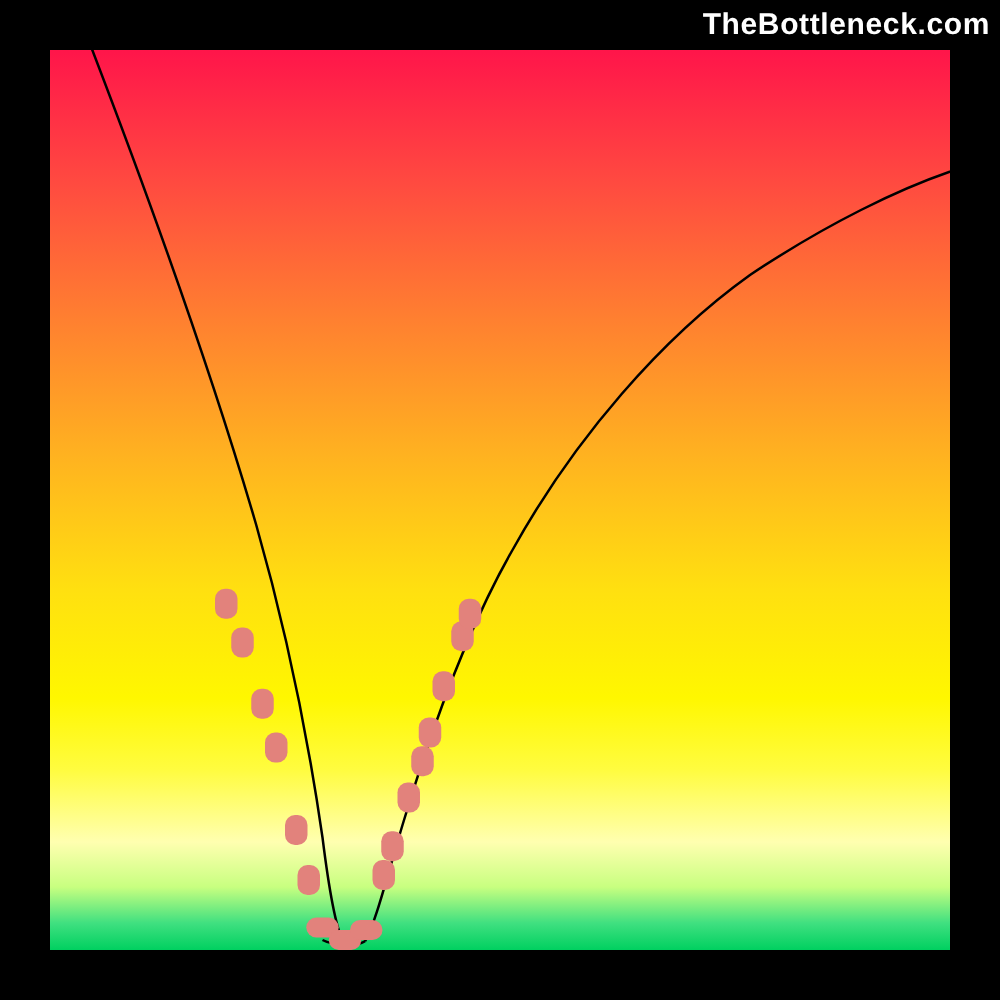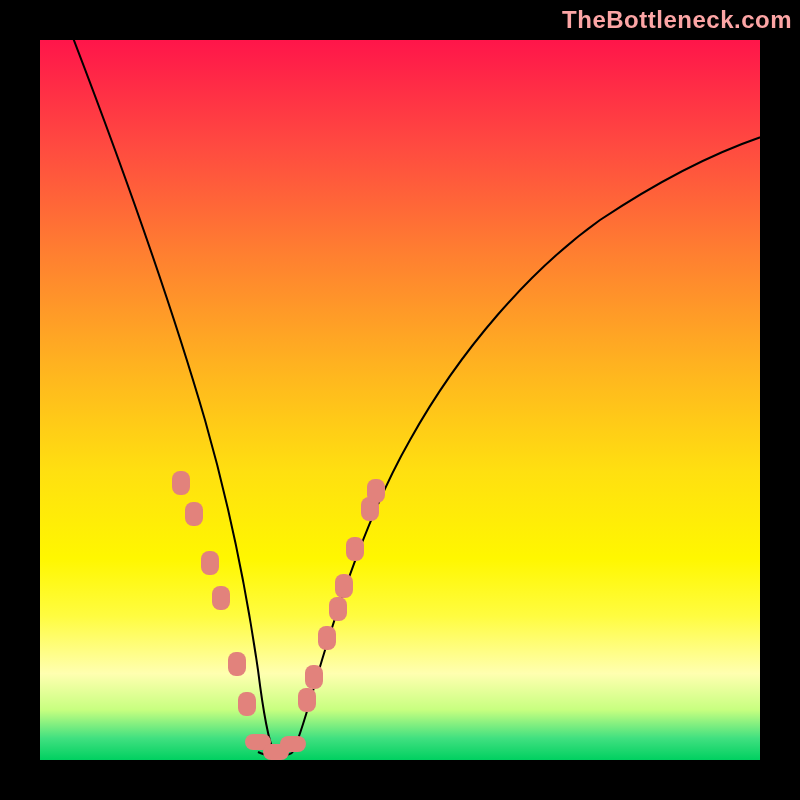--- a/index.html
+++ b/index.html
@@ -37,21 +37,21 @@
       #00d060 100%
     );
   }
   .watermark {
     position: absolute;
     top: 6px;
     right: 8px;
     font-family: Arial, Helvetica, sans-serif;
     font-size: 24px;
     font-weight: 600;
-    color: #fca5a5;
+    color: #ffffff;
     letter-spacing: 0.5px;
     z-index: 5;
     text-align: center;
   }
   svg.curve {
     position: absolute;
     left: 0;
     top: 0;
     width: 720px;
     height: 720px;

